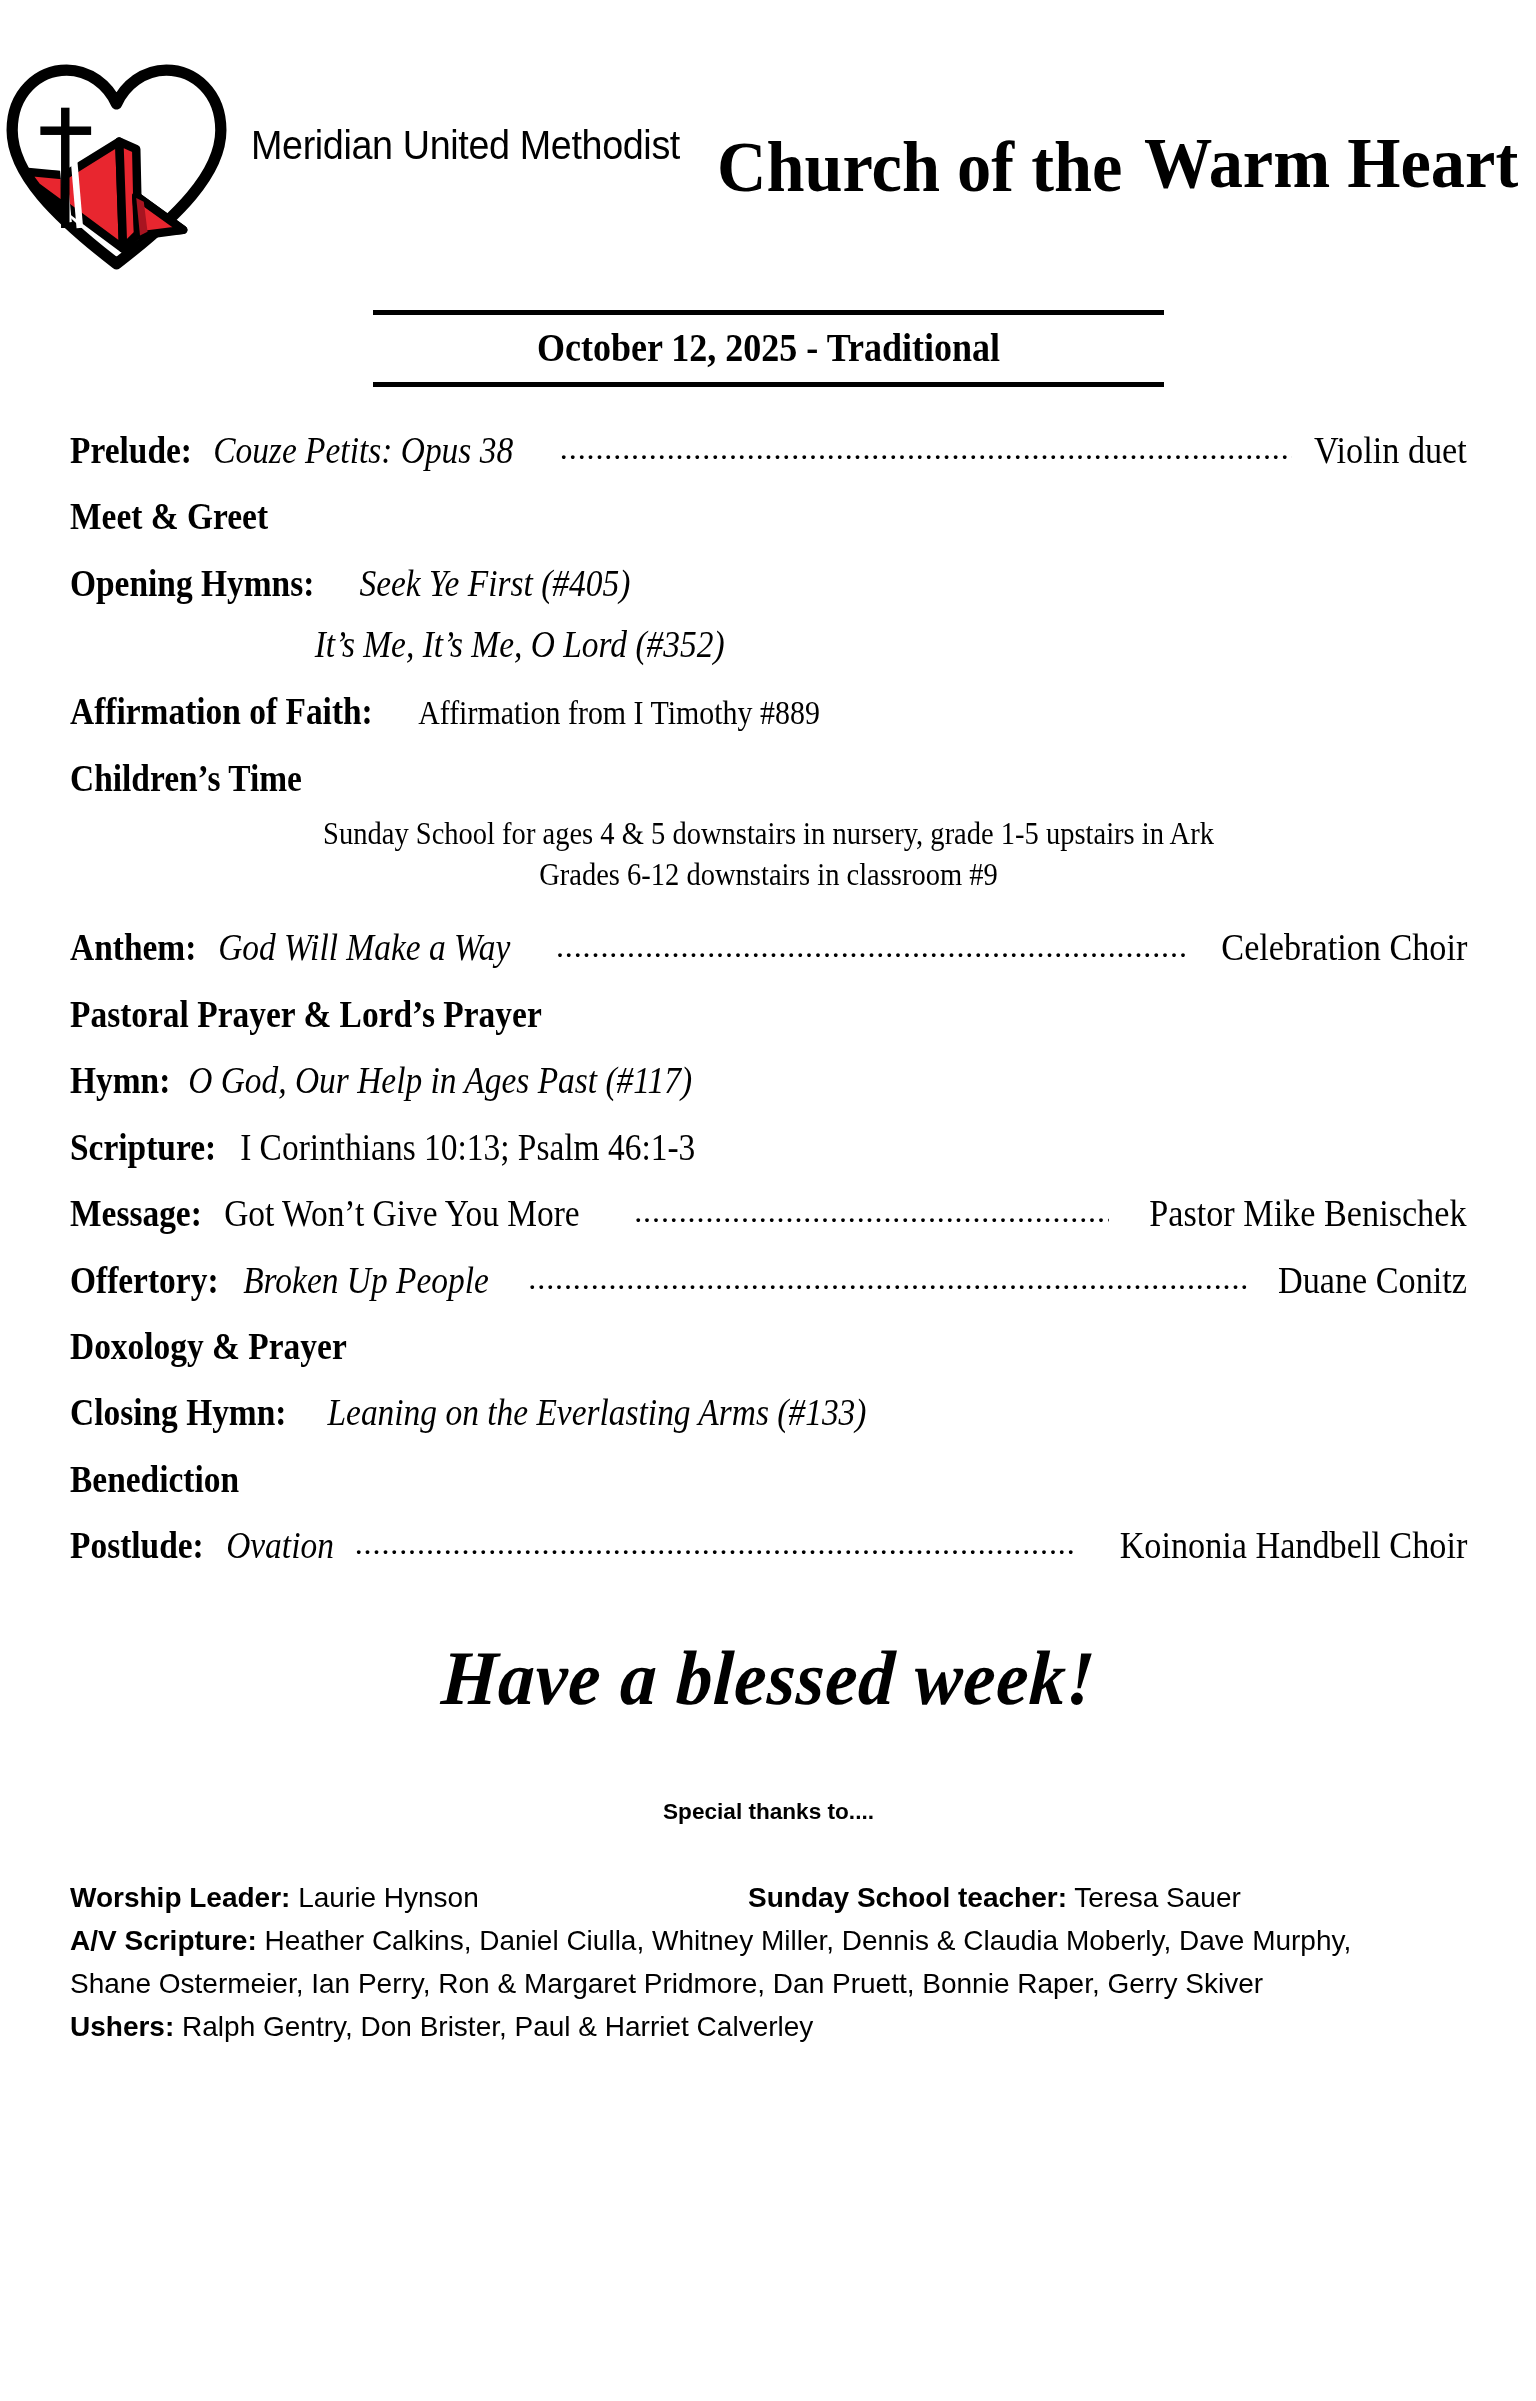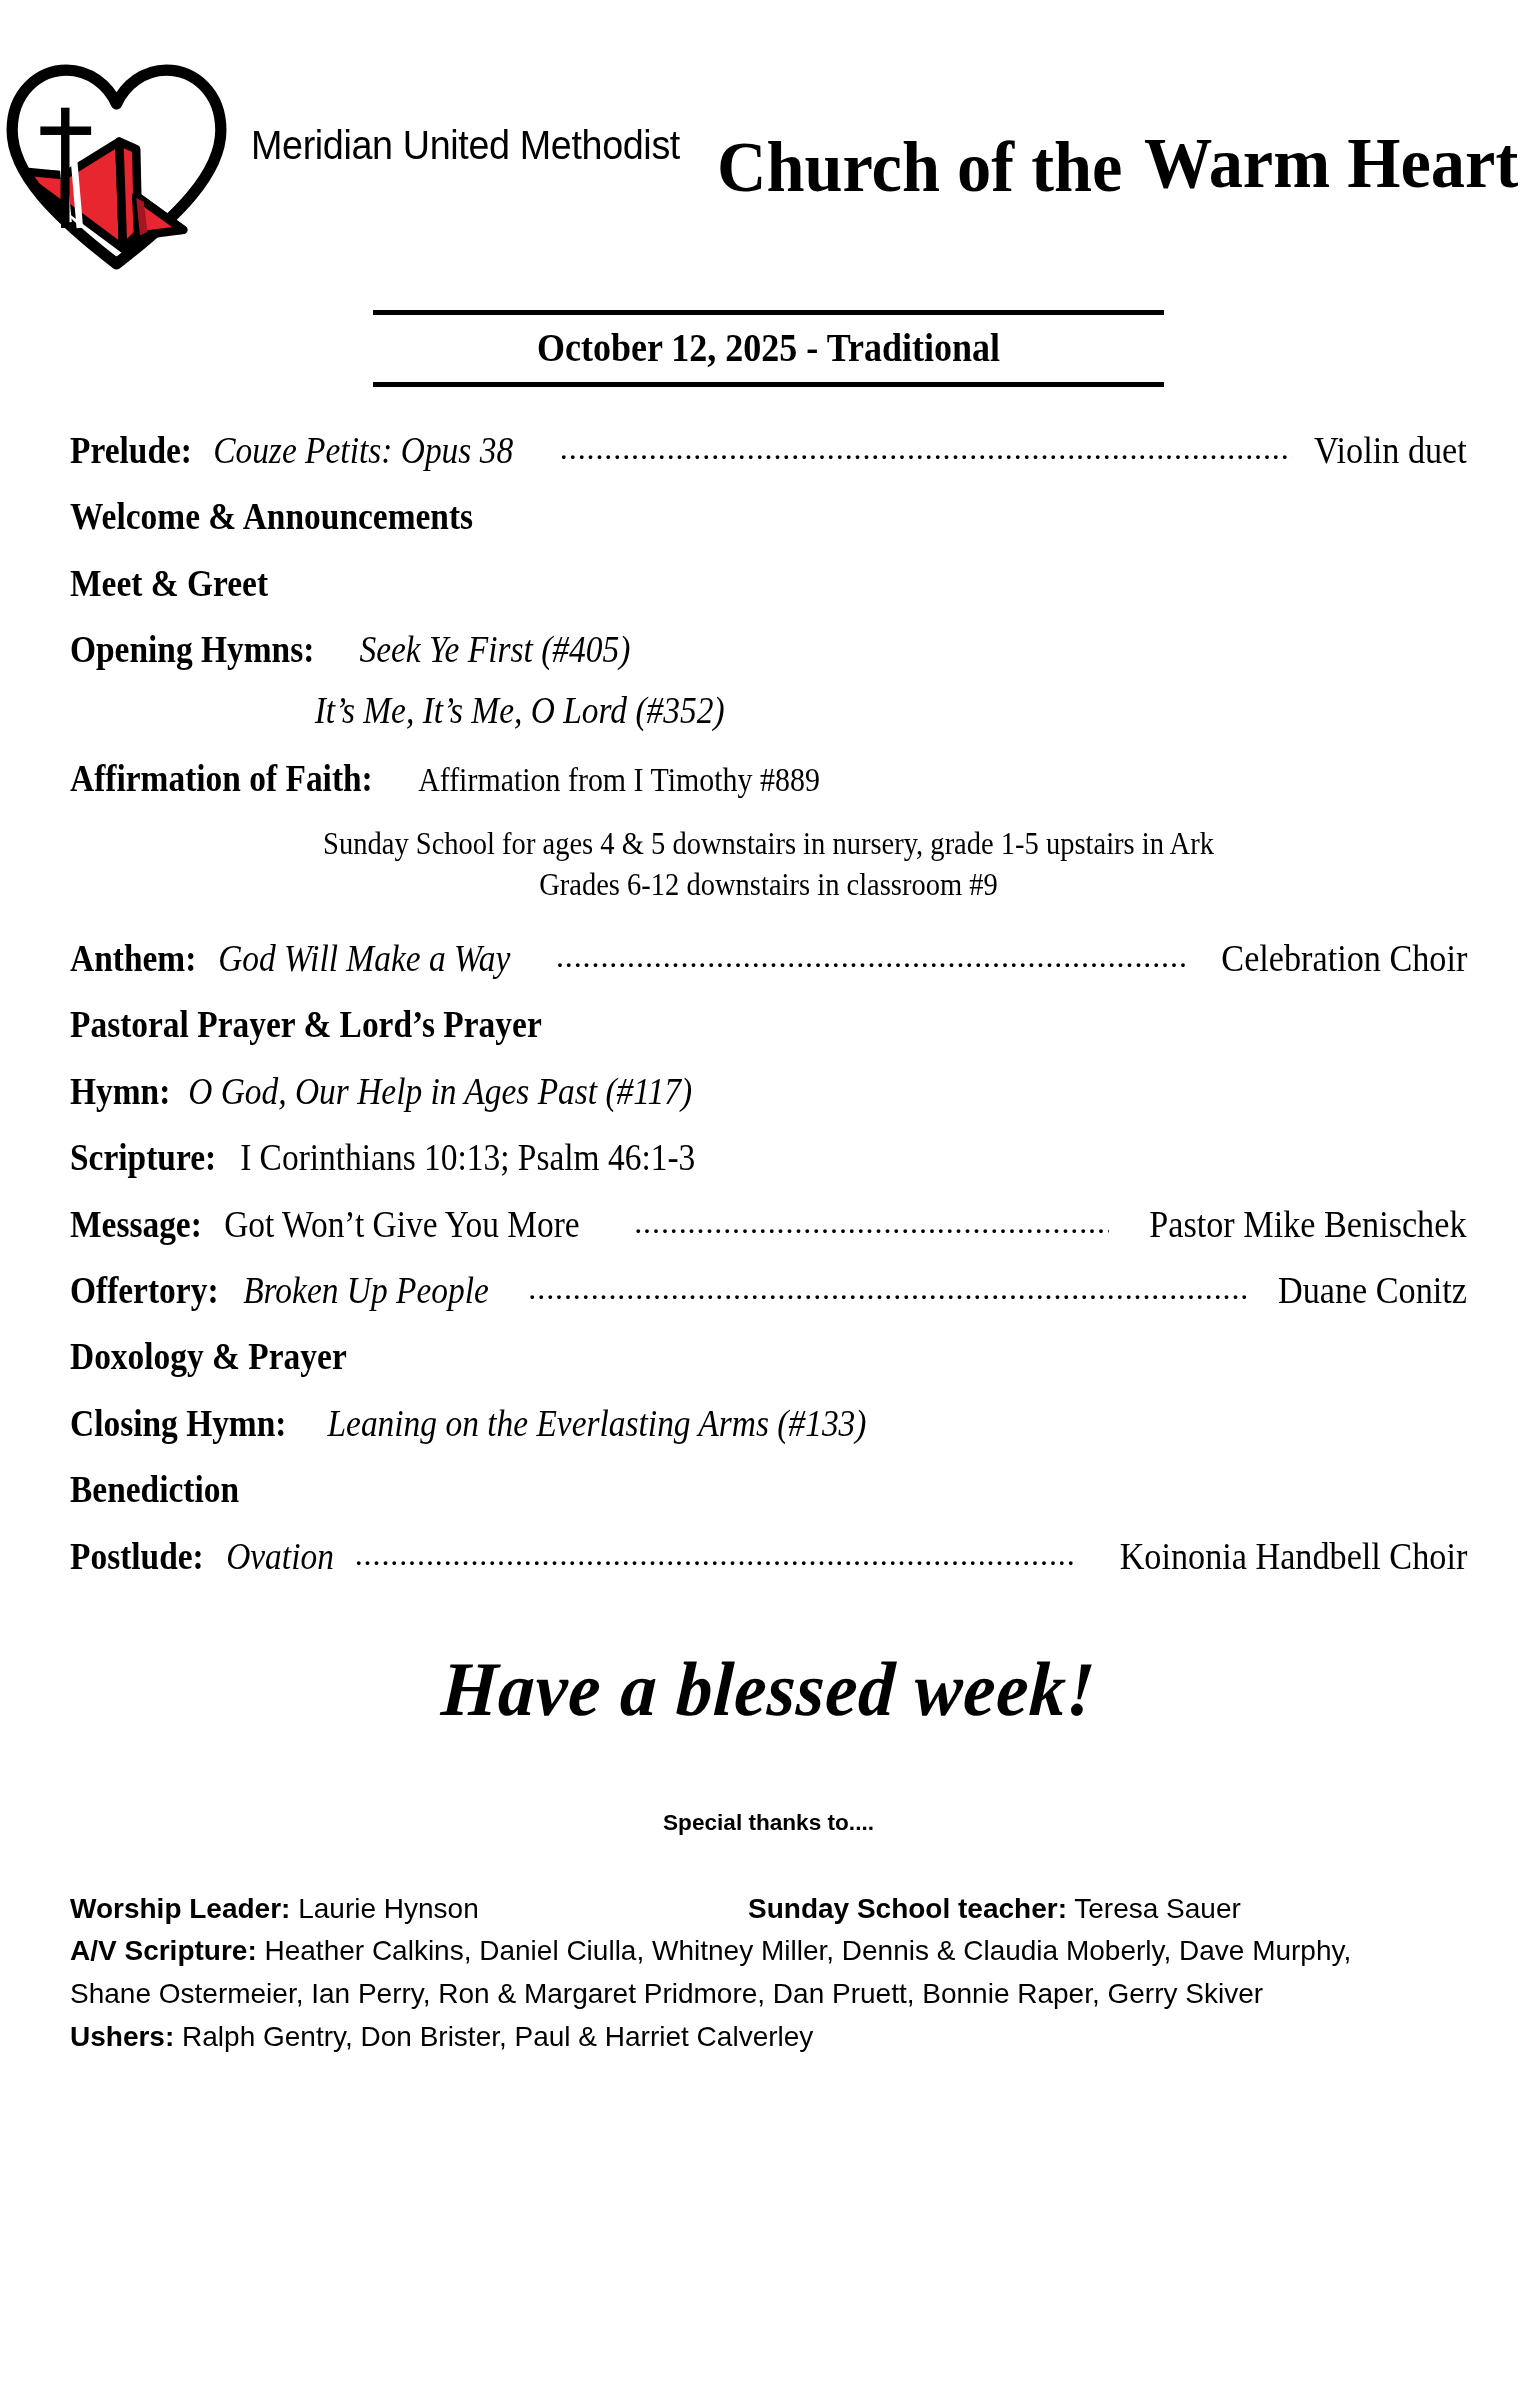--- a/index.html
+++ b/index.html
@@ -217,39 +217,39 @@
 
   <div class="order">
 
     <div class="item">
       <span class="lbl">Prelude:</span>
       <span class="ttl ital">Couze Petits: Opus 38</span>
       <span class="leader">..................................................................................................</span>
       <span class="who">Violin duet</span>
     </div>
 
-    <div class="item">
-      <span class="lbl">Welcome &amp; Announcements</span>
-    </div>
 
     <div class="item">
       <span class="lbl">Meet &amp; Greet</span>
     </div>
 
     <div class="item">
       <span class="lbl">Opening Hymns:</span>
       <span class="ttl ital" style="padding-left:13px">Seek Ye First (#405)</span>
     </div>
     <div class="sub-line">It’s Me, It’s Me, O Lord (#352)</div>
 
     <div class="item">
       <span class="lbl">Affirmation of Faith:</span>
       <span class="ttl small">Affirmation  from I Timothy #889</span>
     </div>
 
+    <div class="item" style="margin-bottom:15px">
+      <span class="lbl">Children’s Time</span>
+    </div>
 
     <div class="note">
       <div>Sunday School for ages 4 &amp; 5 downstairs in nursery, grade 1-5  upstairs in Ark</div>
       <div>Grades 6-12 downstairs in classroom #9</div>
     </div>
 
     <div class="item">
       <span class="lbl">Anthem:</span>
       <span class="ttl ital">God Will Make a Way</span>
       <span class="leader">..................................................................................................</span>

